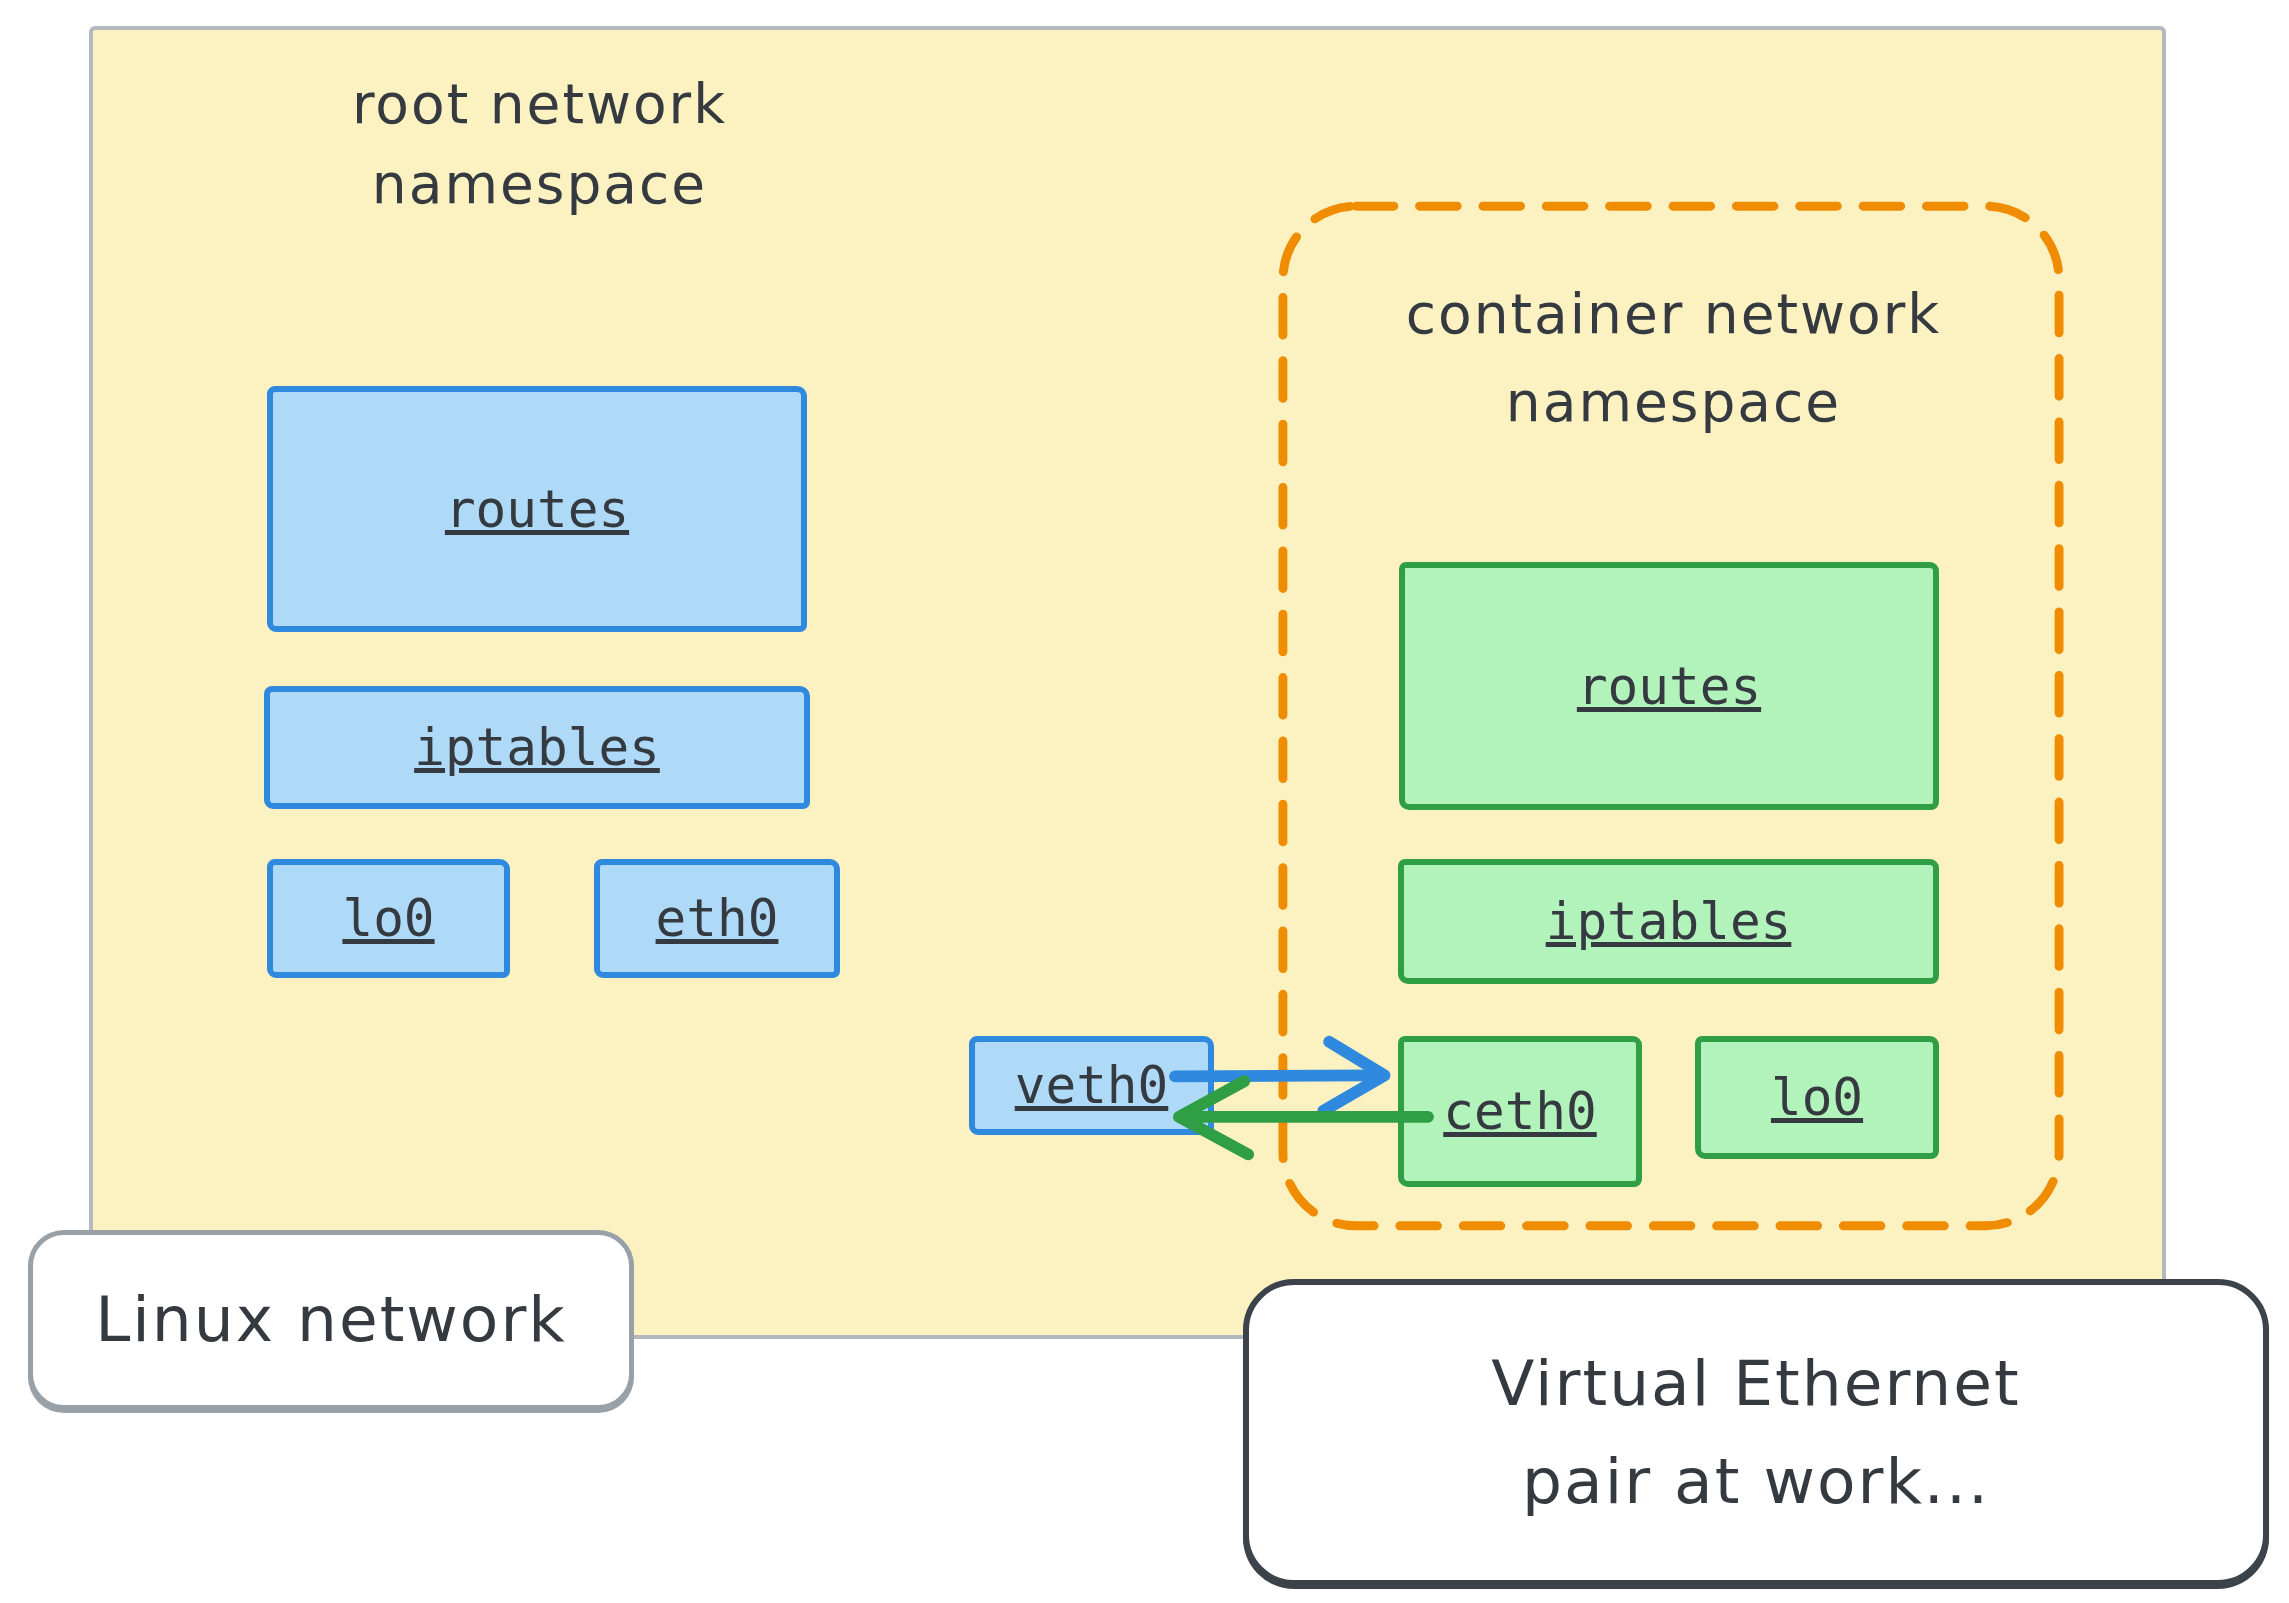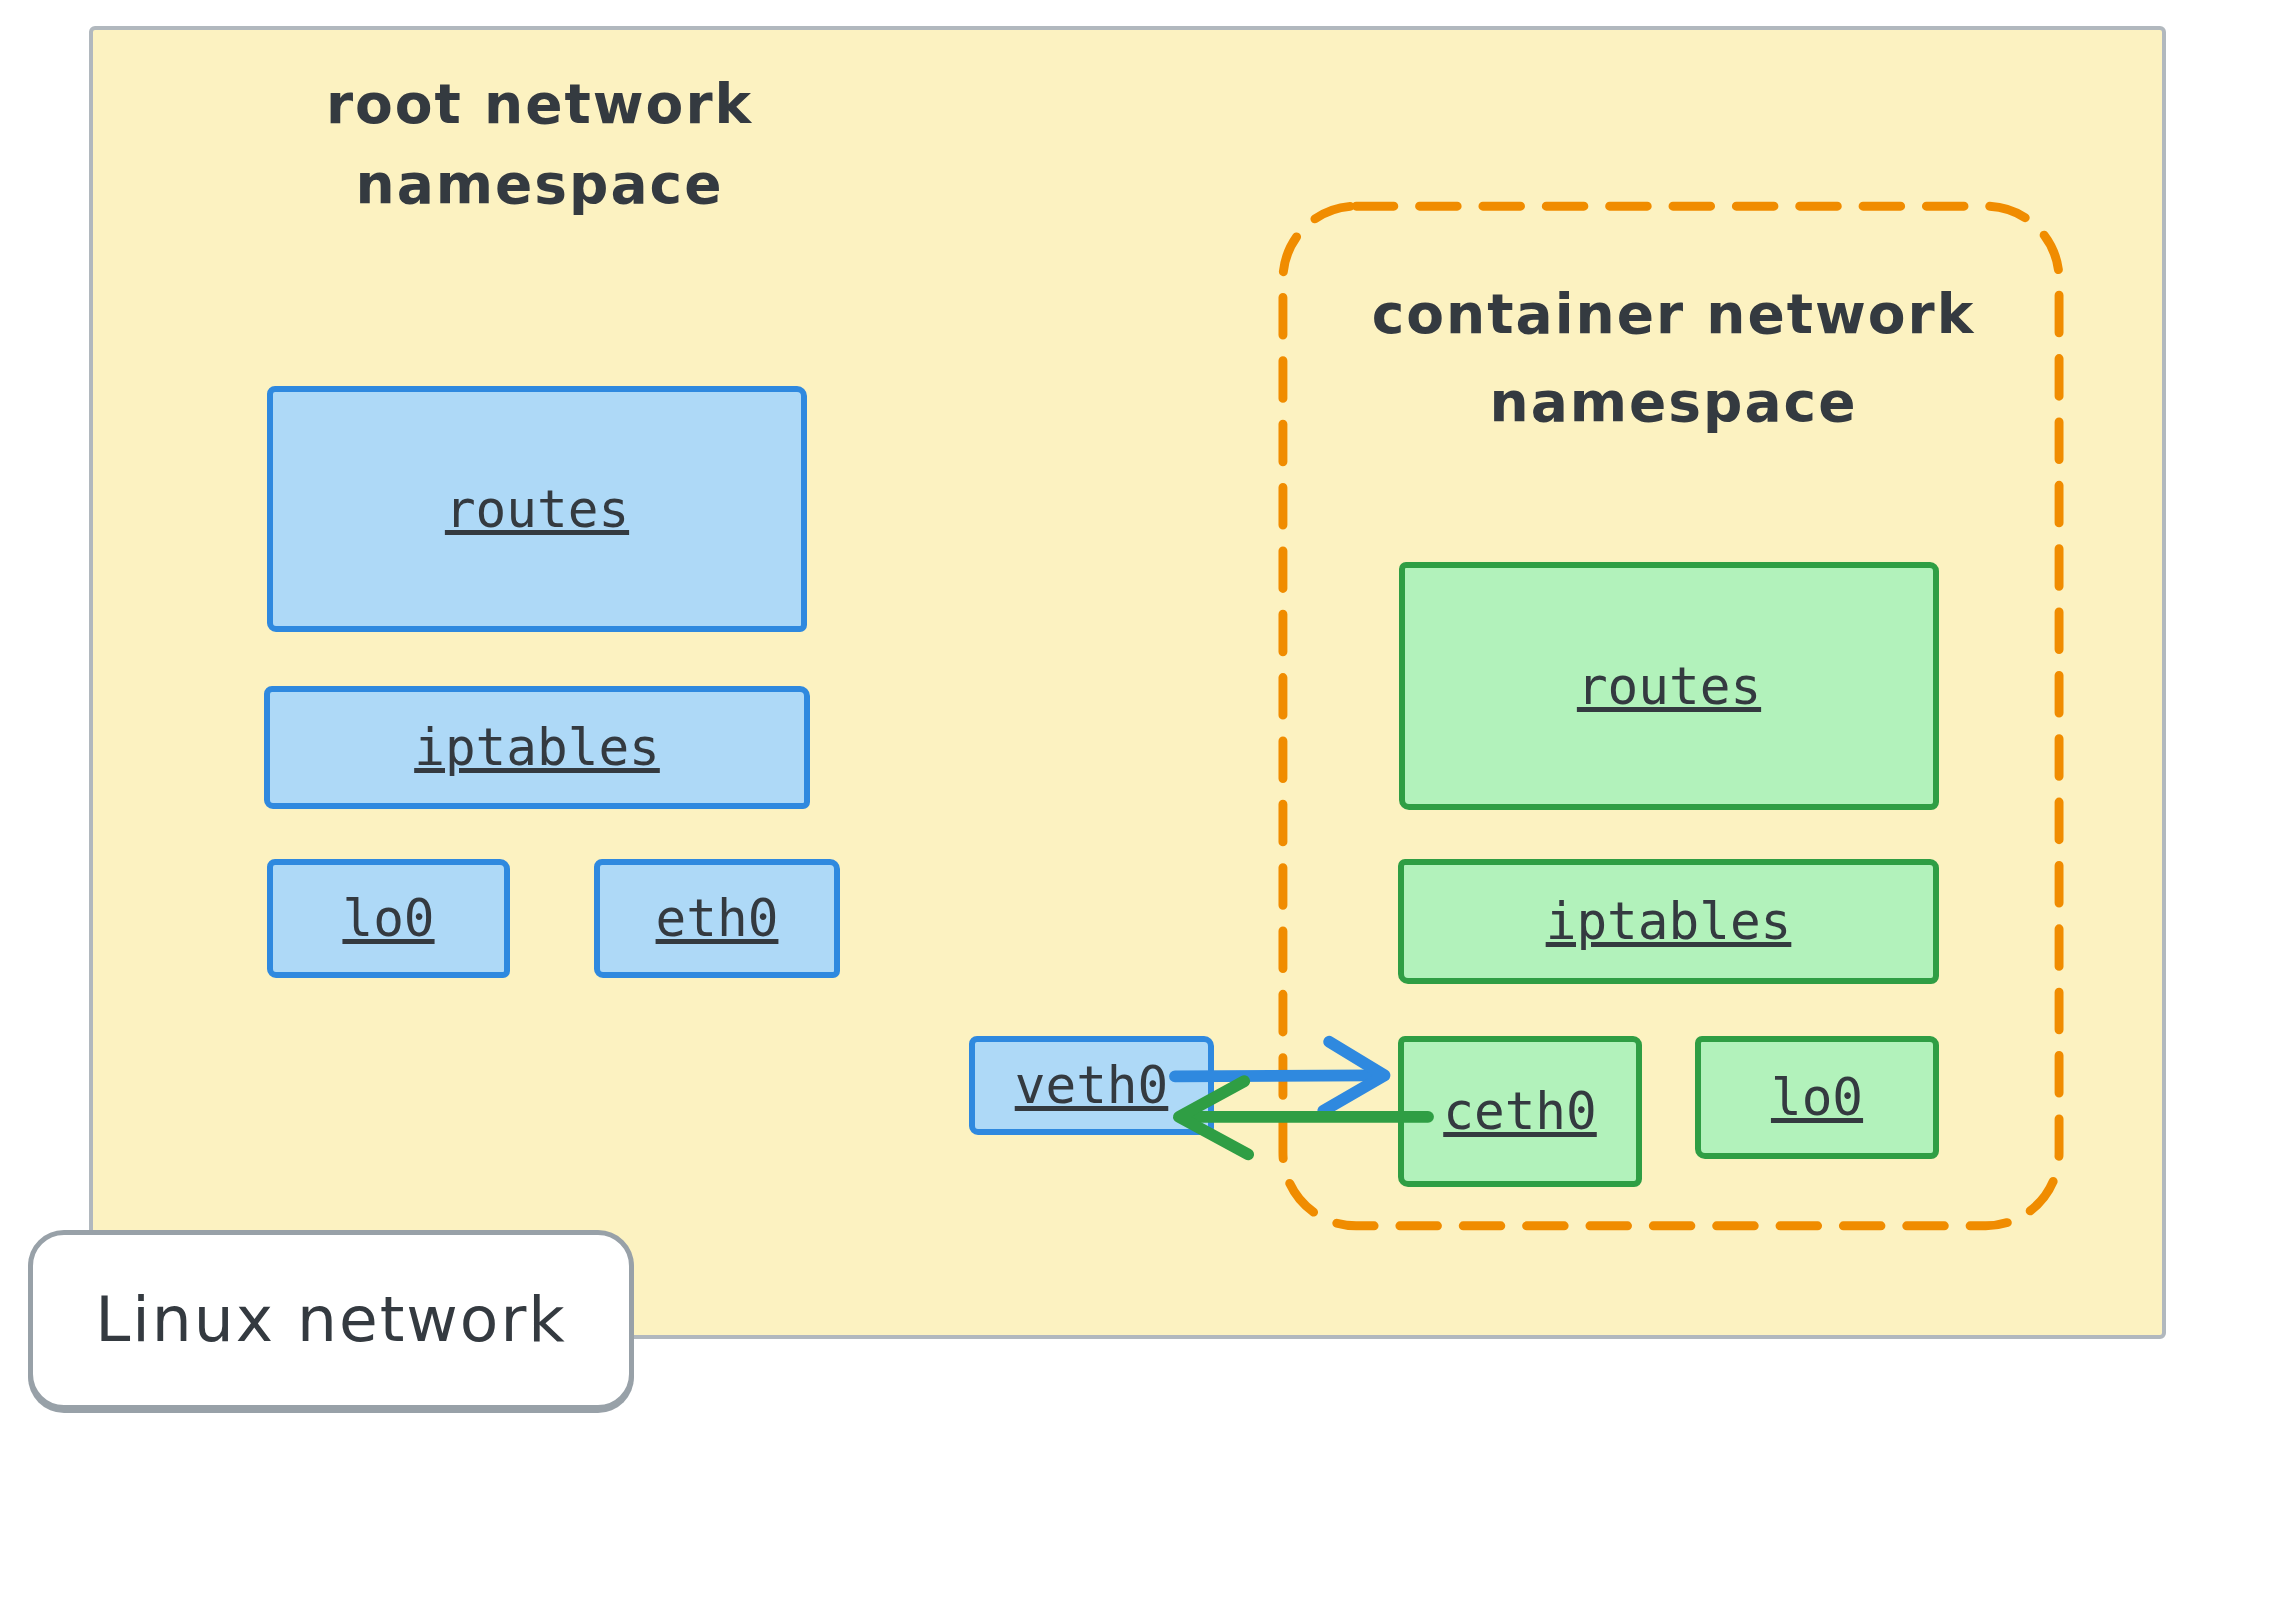--- a/index.html
+++ b/index.html
@@ -33,21 +33,21 @@
     border: 4px solid var(--panel-border);
     border-radius: 6px;
   }
   .hand-title {
     position: absolute;
     text-align: center;
     font-size: 55px;
     line-height: 1.45;
     letter-spacing: 2px;
     color: var(--text);
-    font-weight: bold;
+    font-weight: normal;
   }
   .node {
     position: absolute;
     display: flex;
     align-items: center;
     justify-content: center;
     font-family: "DejaVu Sans Mono", "Liberation Mono", monospace;
     font-size: 51px;
     color: var(--text);
     text-decoration: underline;
@@ -161,15 +161,19 @@
     <g stroke="var(--green-stroke)" stroke-width="12" fill="none" stroke-linecap="round" stroke-linejoin="round">
       <path d="M 278 98 L 40 98"></path>
       <path d="M 92 62 L 26 98 L 96 136"></path>
     </g>
   </svg>
 
   <div class="float-label server-label">
     <div>Linux network</div>
   </div>
 
+  <div class="float-label caption-label">
+    <div>Virtual Ethernet</div>
+    <div>pair at work...</div>
+  </div>
 
 </div>
 
 
 </body></html>

